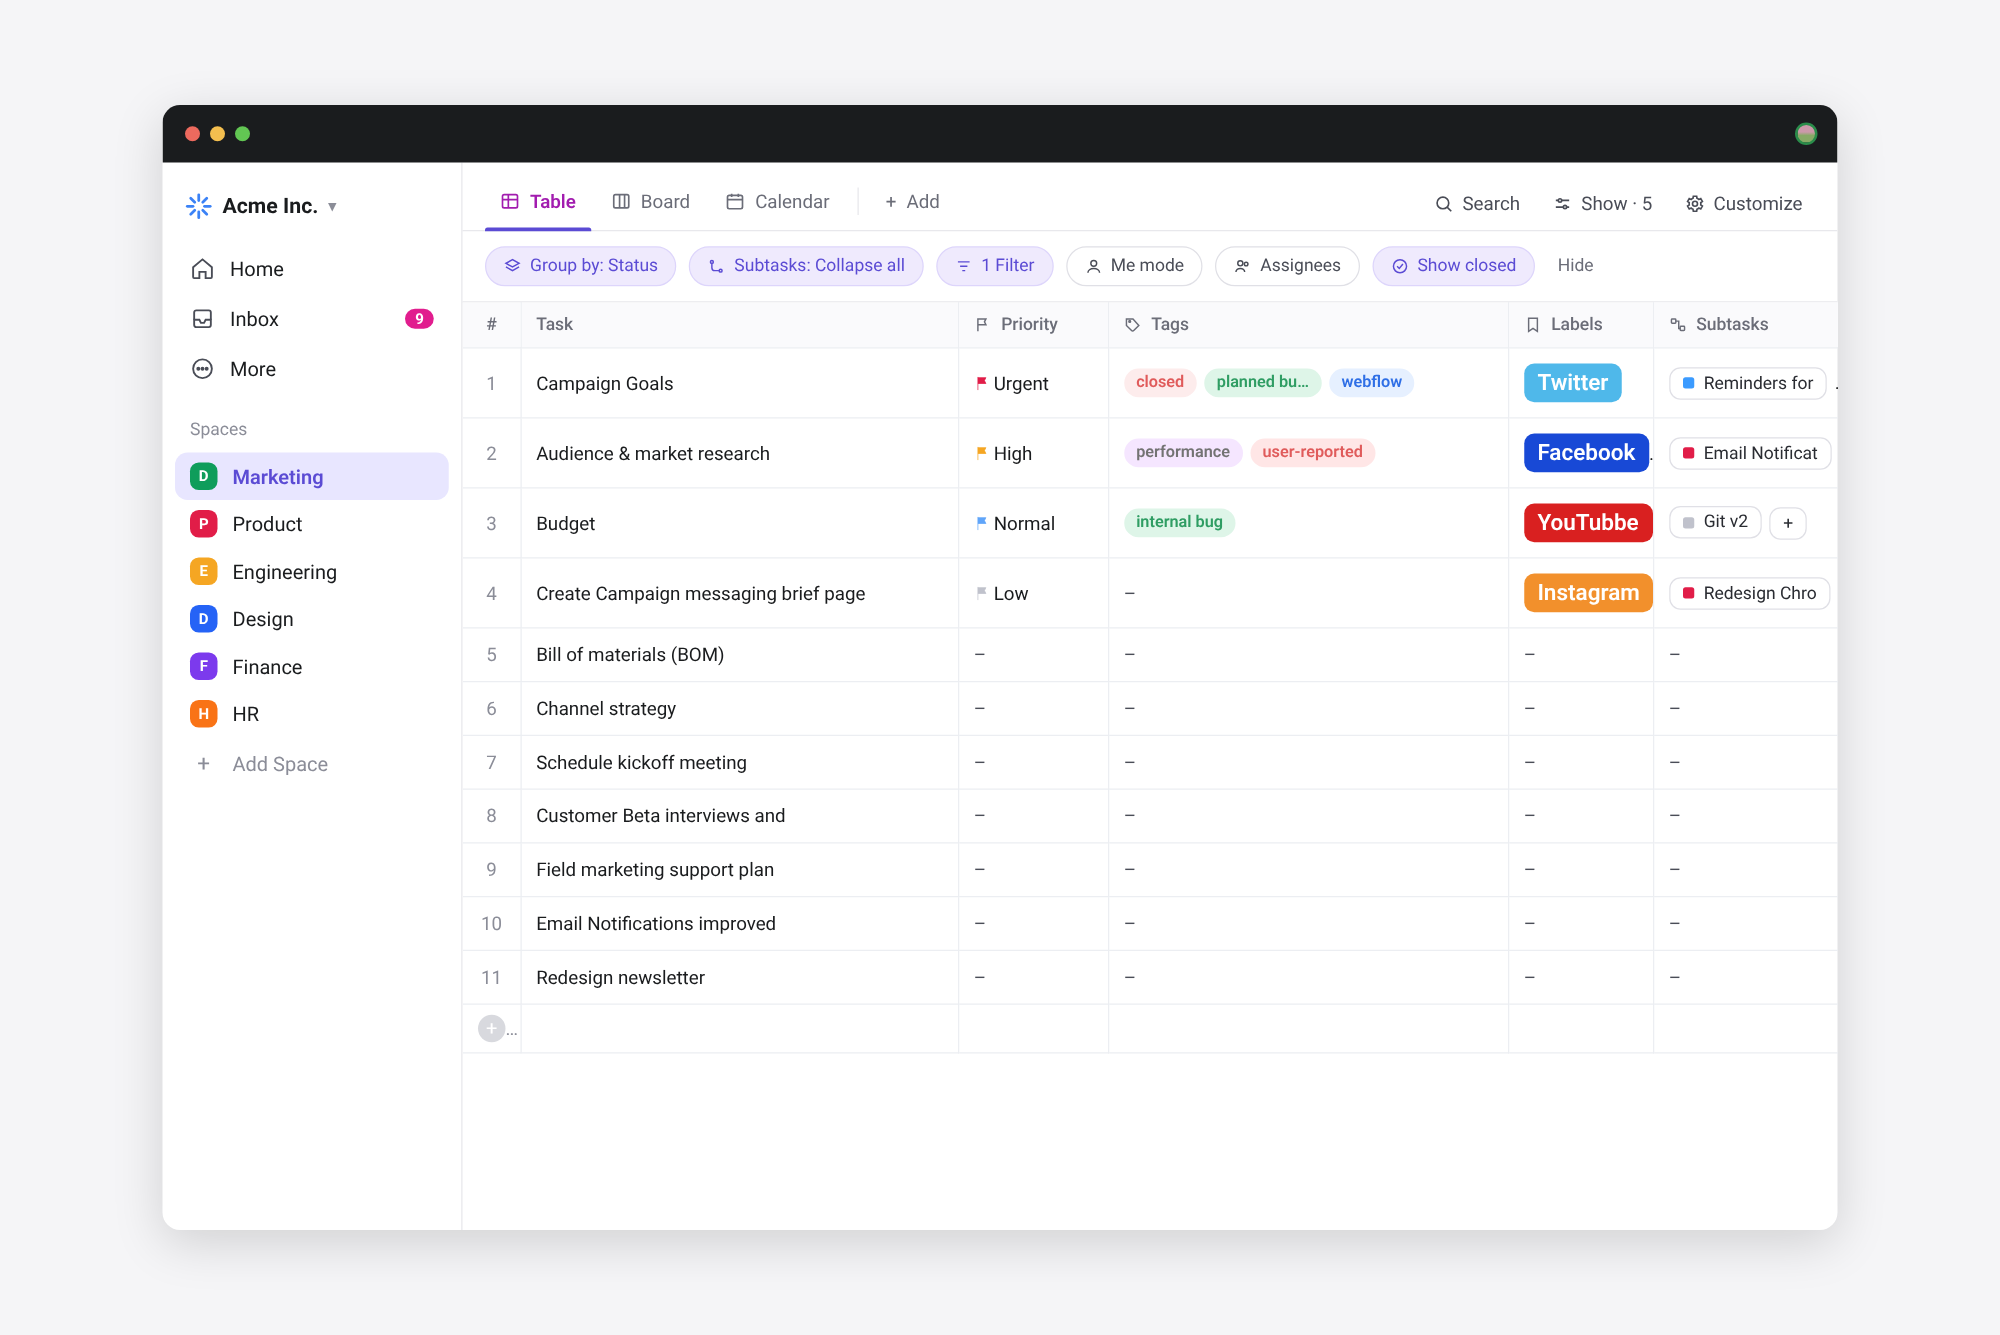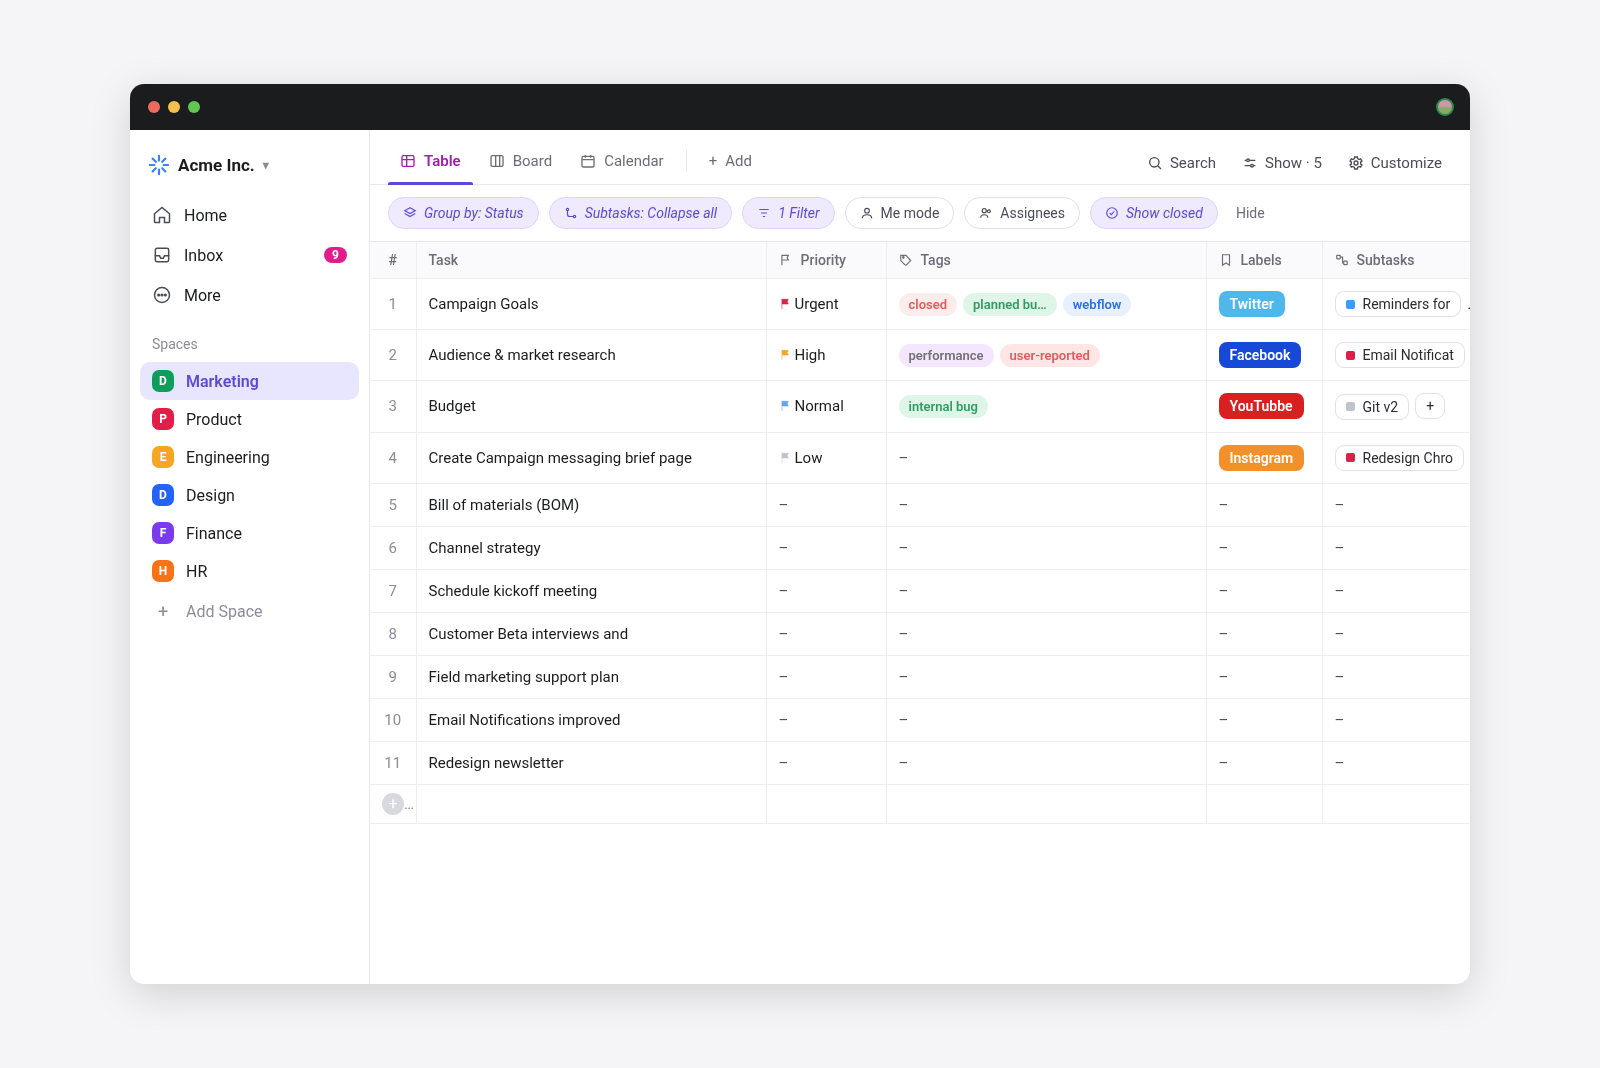--- a/index.html
+++ b/index.html
@@ -102,21 +102,21 @@
 }
 
 .filters {
   display: flex; align-items: center; gap: 10px; padding: 12px 18px;
 }
 .chip {
   display: flex; align-items: center; gap: 7px; padding: 7px 14px;
   border-radius: 18px; font-size: 14px; cursor: pointer;
   border: 1px solid transparent;
 }
-.chip.purple { background: #efeafd; color: #5b4bd4; border-color: #ddd5fb; font-style: italic; }
+.chip.purple { background: #efeafd; color: #5b4bd4; border-color: #ddd5fb; }
 .chip.outline { background: #fff; color: #4a4d57; border-color: #e0e0e6; }
 .hide-link { margin-left: 8px; color: #6b6d78; font-size: 14px; cursor: pointer; }
 
 .table-wrap { flex: 1; overflow: auto; border-top: 1px solid #e8e8ec; }
 table { border-collapse: collapse; width: 100%; table-layout: fixed; }
 th, td { border-bottom: 1px solid #eceef2; border-right: 1px solid #eceef2; text-align: left; }
 th {
   padding: 10px 12px; font-weight: 500; font-size: 14px; color: #6b6d78;
   background: #fafafc; position: sticky; top: 0;
 }
@@ -128,21 +128,21 @@
 .col-tags { width: 320px; }
 .col-labels { width: 116px; }
 .col-subtasks { width: 150px; }
 .priority-cell { display: flex; align-items: center; gap: 2px; }
 .flag { width: 14px; height: 14px; }
 .tag-pill {
   display: inline-flex; align-items:center; padding: 4px 10px; border-radius: 14px;
   font-size: 13px; font-weight: 600; margin-right: 6px;
 }
 .label-pill {
-  display: inline-flex; padding: 5px 11px; border-radius: 8px; font-size: 14px;
+  display: inline-flex; padding: 5px 11px; border-radius: 8px; font-size: 18px;
   font-weight: 600; color: #fff;
 }
 .subtask-box {
   display: inline-flex; align-items:center; gap: 8px; padding: 4px 10px;
   border: 1px solid #e0e0e6; border-radius: 9px; font-size: 14px; color:#2a2c32;
   margin-right: 6px;
 }
 .sub-dot { width: 9px; height: 9px; border-radius: 2px; }
 .dash { color: #4a4d57; }
 .add-row td { padding: 8px 12px; }

